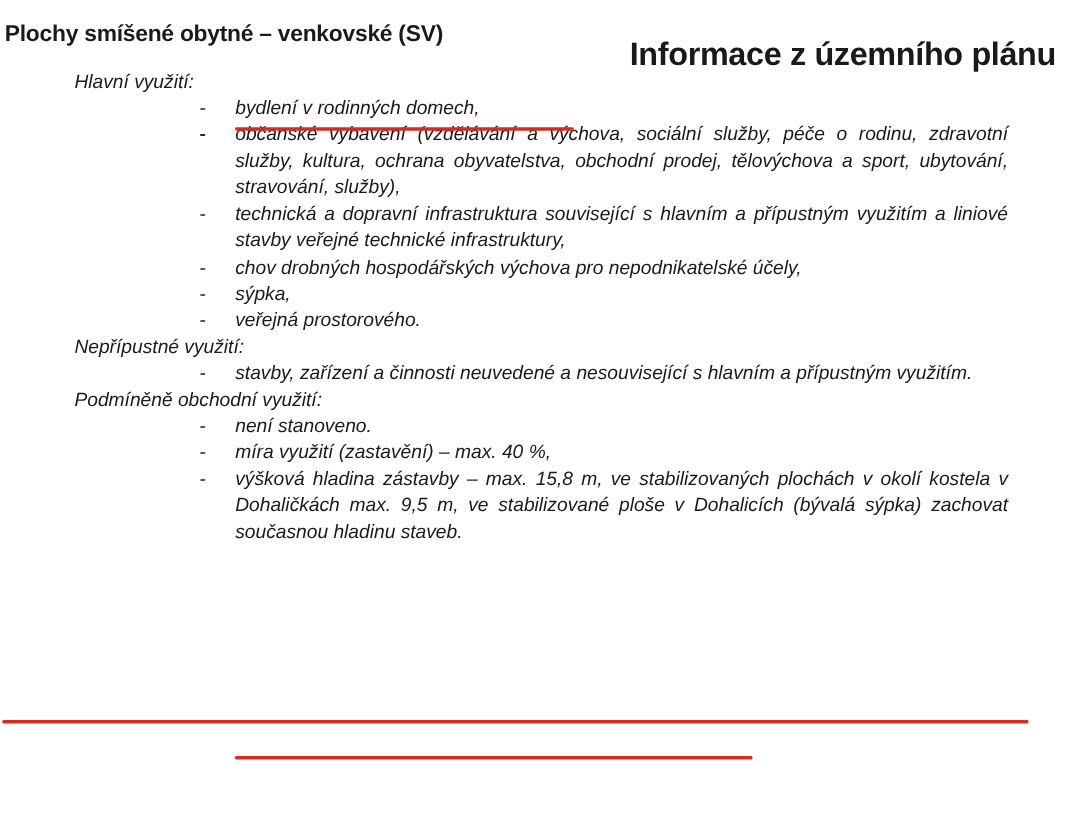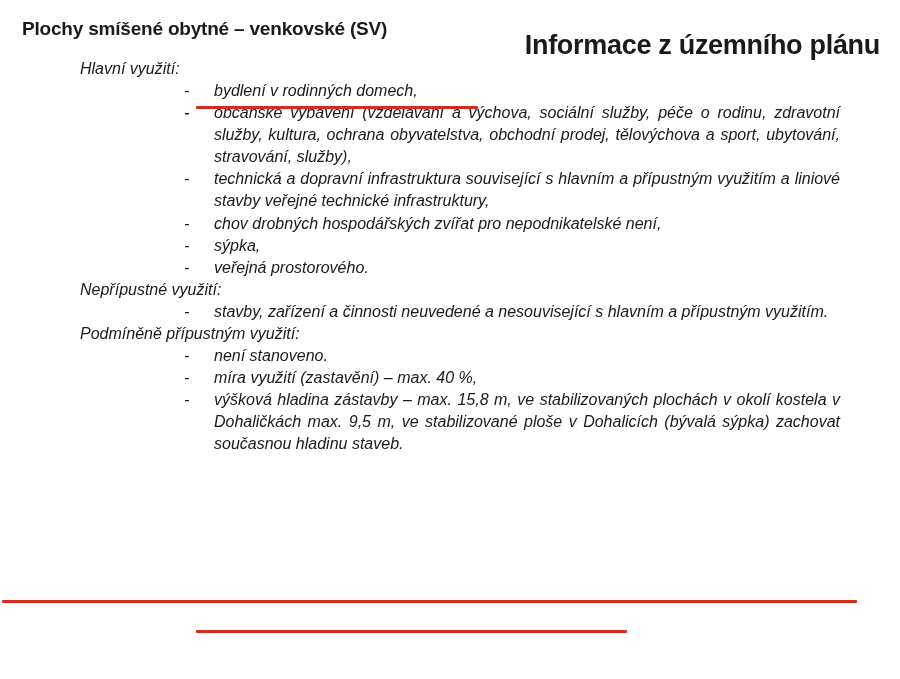--- a/index.html
+++ b/index.html
@@ -12,21 +12,21 @@
     background: #ffffff;
     font-family: "Liberation Sans", sans-serif;
     color: #1a1a1a;
     overflow: hidden;
   }
   .page {
     position: relative;
     width: 900px;
     height: 679px;
     box-sizing: border-box;
-    padding: 14px 18px 0 18px;
+    padding: 14px 18px 0 0;
   }
   .header-row {
     position: relative;
     height: 40px;
   }
   .zone-title {
     position: absolute;
     left: 4px;
     top: 4px;
     font-size: 19px;
@@ -126,21 +126,21 @@
         <li class="justify">
           <span class="dash">-</span>
           <span class="txt">občanské vybavení (vzdělávání a výchova, sociální služby, péče o rodinu, zdravotní služby, kultura, ochrana obyvatelstva, obchodní prodej, tělovýchova a sport, ubytování, stravování, služby),</span>
         </li>
         <li class="justify">
           <span class="dash">-</span>
           <span class="txt">technická a dopravní infrastruktura související s hlavním a přípustným využitím a liniové stavby veřejné technické infrastruktury,</span>
         </li>
         <li class="nowrapline">
           <span class="dash">-</span>
-          <span class="txt">chov drobných hospodářských zvířat pro nepodnikatelské není,</span>
+          <span class="txt">chov drobných hospodářských výchova pro nepodnikatelské účely,</span>
         </li>
         <li class="nowrapline">
           <span class="dash">-</span>
           <span class="txt">sýpka,</span>
         </li>
         <li class="nowrapline">
           <span class="dash">-</span>
           <span class="txt">veřejná prostorového.</span>
         </li>
       </ul>
@@ -150,21 +150,21 @@
       <div class="section-head">Nepřípustné využití:</div>
       <ul class="items">
         <li class="justify">
           <span class="dash">-</span>
           <span class="txt">stavby, zařízení a činnosti neuvedené a nesouvisející s hlavním a přípustným využitím.</span>
         </li>
       </ul>
     </div>
 
     <div class="section">
-      <div class="section-head">Podmíněně přípustným využití:</div>
+      <div class="section-head">Podmíněně obchodní využití:</div>
       <ul class="items">
         <li class="nowrapline">
           <span class="dash">-</span>
           <span class="txt">není stanoveno.</span>
         </li>
       </ul>
     </div>
 
     <div class="section">
       <ul class="items">

